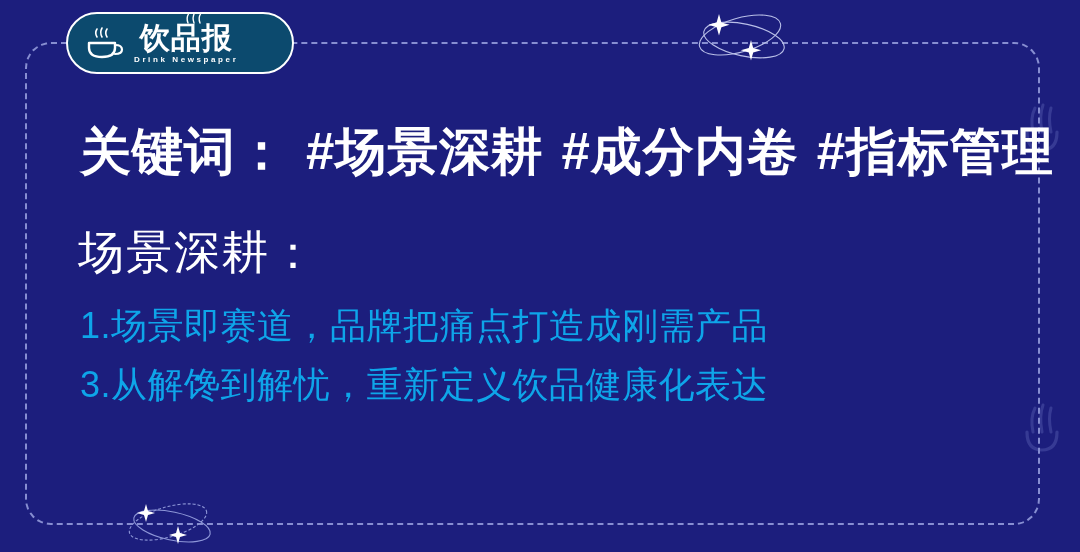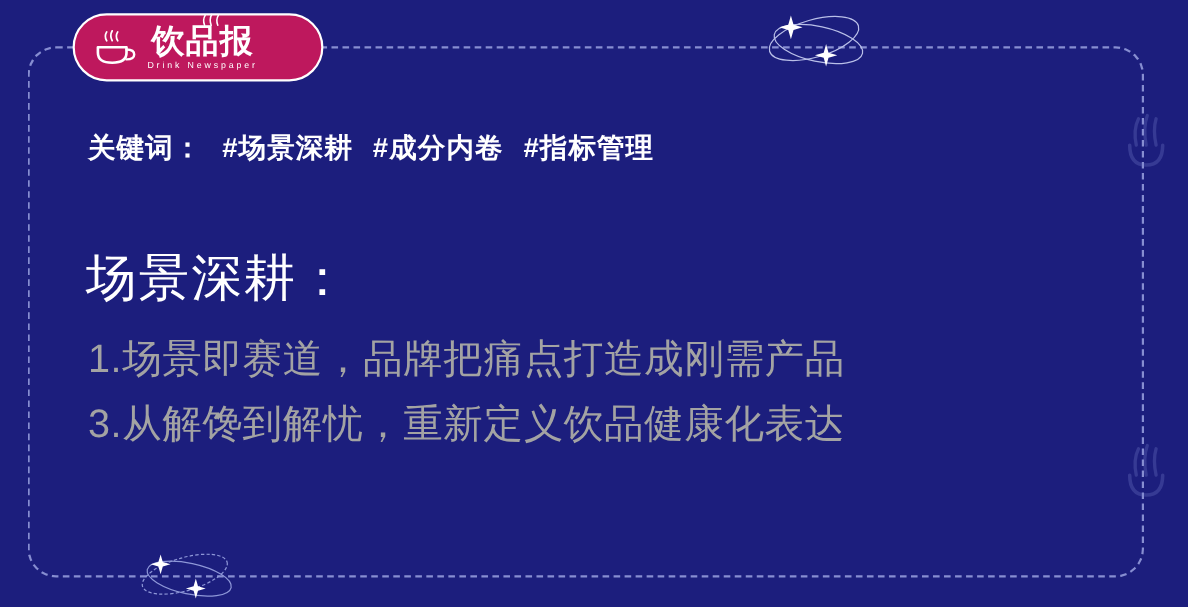--- a/index.html
+++ b/index.html
@@ -37,21 +37,21 @@
 
   
   .logo {
     position: absolute;
     left: 66px;
     top: 12px;
     width: 228px;
     height: 62px;
     border: 2.5px solid #ffffff;
     border-radius: 31px;
-    background: #be185d;
+    background: #0c4a6e;
     display: flex;
     align-items: center;
     box-sizing: border-box;
     padding-left: 16px;
   }
   .logo-cup {
     width: 44px;
     height: 40px;
     flex: 0 0 auto;
     margin-right: 6px;
@@ -66,21 +66,21 @@
   .logo-cn {
     font-size: 30px;
     font-weight: bold;
     color: #ffffff;
     letter-spacing: 1px;
     position: relative;
     font-family: "Liberation Sans", "DejaVu Sans", sans-serif;
   }
   .logo-en {
     font-size: 8px;
-    font-weight: normal;
+    font-weight: bold;
     color: #ffffff;
     letter-spacing: 2.6px;
     margin-top: 3px;
     text-transform: none;
   }
   .logo-steam {
     position: absolute;
     left: 50%;
     top: -11px;
     transform: translateX(-2px);
@@ -115,21 +115,21 @@
     pointer-events: none;
   }
   .watermark.wm-top { left: 1014px; top: 98px; }
   .watermark.wm-bottom { left: 1014px; top: 398px; }
 
   
   .keywords {
     position: absolute;
     left: 80px;
     top: 118px;
-    font-size: 25px;
+    font-size: 51px;
     font-weight: bold;
     color: #ffffff;
     letter-spacing: 1px;
     white-space: nowrap;
     font-family: "Liberation Sans", "DejaVu Sans", sans-serif;
   }
   .keywords .kw-tag { margin-left: 18px; }
 
   .section-title {
     position: absolute;
@@ -144,21 +144,21 @@
 
   .points {
     position: absolute;
     left: 80px;
     top: 296px;
     width: 920px;
   }
   .point-line {
     font-size: 36px;
     font-weight: normal;
-    color: #a3a3a3;
+    color: #0ea5e9;
     letter-spacing: 0.5px;
     line-height: 59px;
     white-space: nowrap;
   }
 </style>
 </head>
 <body>
 
 <div id="slide">
 

